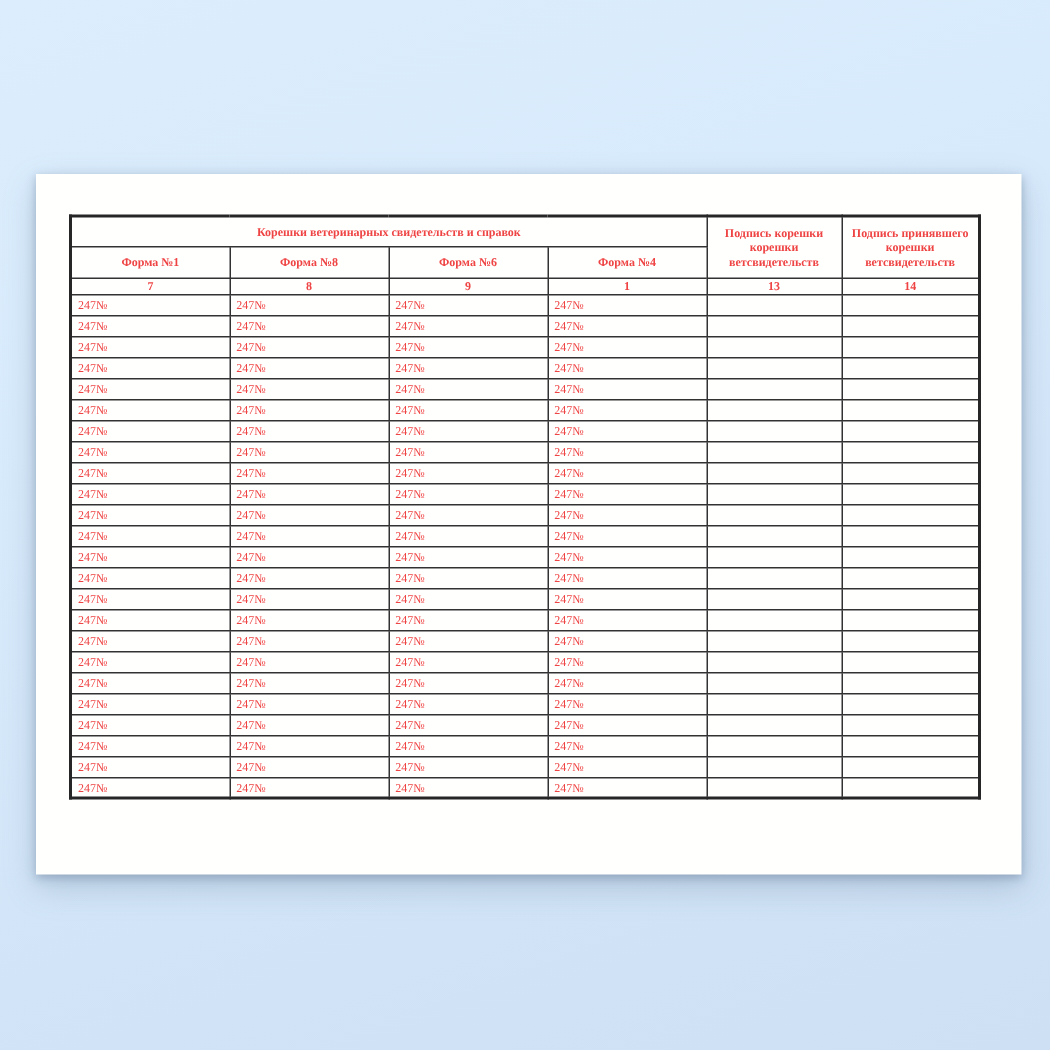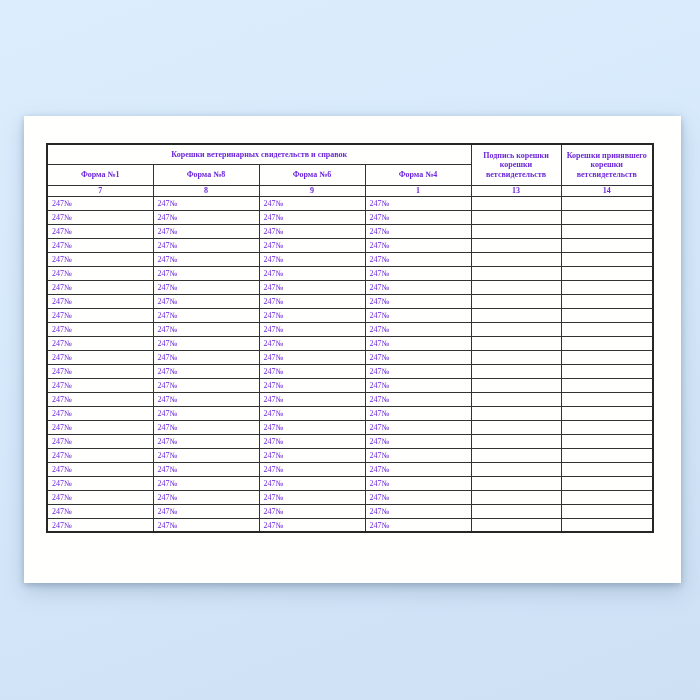--- a/index.html
+++ b/index.html
@@ -10,21 +10,21 @@
     font-family:"Liberation Serif","DejaVu Serif",serif;
   }
   .paper {
     position:absolute; left:24px; top:116px; width:657px; height:467px;
     background:#fffffe;
     box-shadow: 0 2px 6px rgba(100,122,150,0.45), 0 8px 20px rgba(100,122,150,0.30);
   }
   table.stub-table {
     position:absolute; left:22px; top:27px; width:606px;
     border-collapse:collapse; table-layout:fixed;
-    color:#6d28d9;
+    color:#ef4444;
     border:2px solid #262626;
   }
   .stub-table th, .stub-table td {
     border:1px solid #323232;
     overflow:hidden; white-space:nowrap;
   }
   .stub-table thead th {
     font-weight:bold; font-size:8px; text-align:center; vertical-align:middle;
     padding:0 2px;
   }
@@ -57,21 +57,21 @@
     </colgroup>
     <thead>
       <tr class="group-row">
         <th colspan="4">Корешки ветеринарных свидетельств и справок</th>
         <th rowspan="2" class="sig-header">
           <span class="hdr-line">Подпись корешки</span>
           <span class="hdr-line">корешки</span>
           <span class="hdr-line">ветсвидетельств</span>
         </th>
         <th rowspan="2" class="sig-header">
-          <span class="hdr-line">Корешки принявшего</span>
+          <span class="hdr-line">Подпись принявшего</span>
           <span class="hdr-line">корешки</span>
           <span class="hdr-line">ветсвидетельств</span>
         </th>
       </tr>
       <tr class="form-row">
         <th>Форма №1</th>
         <th>Форма №8</th>
         <th>Форма №6</th>
         <th>Форма №4</th>
       </tr>

